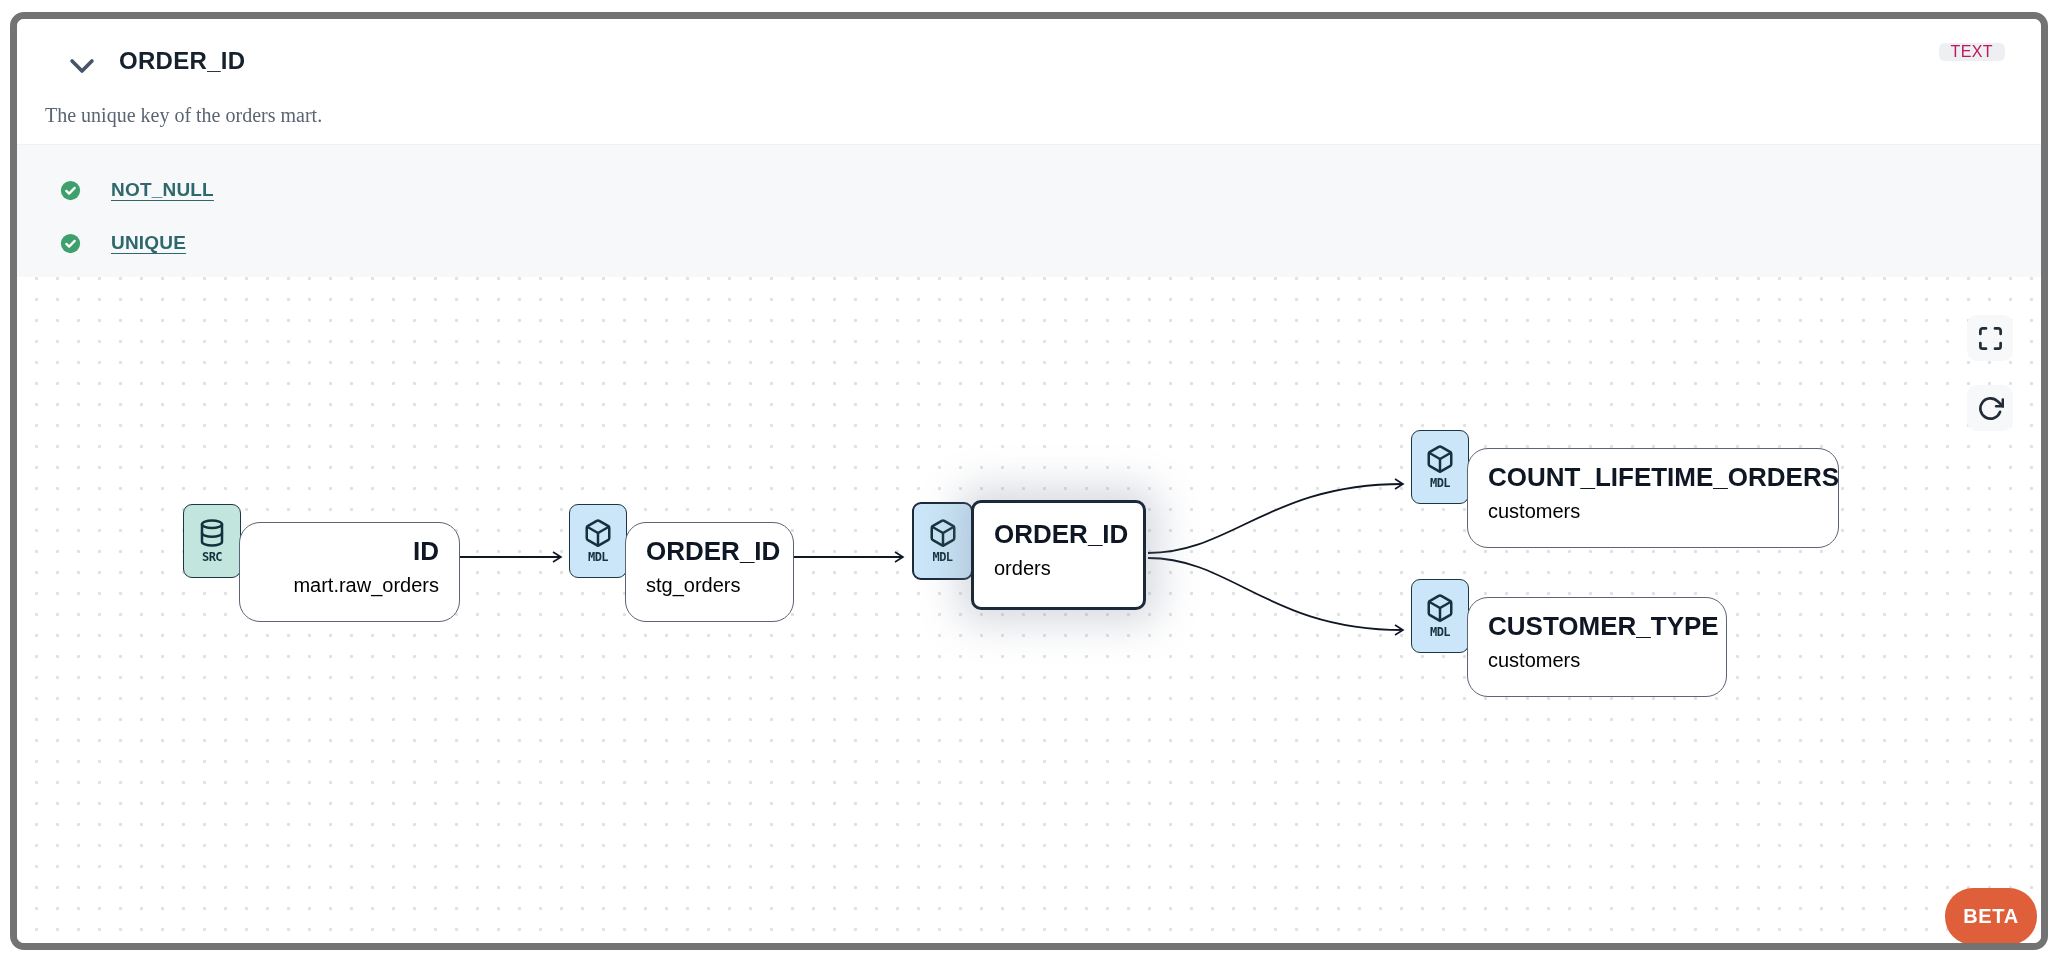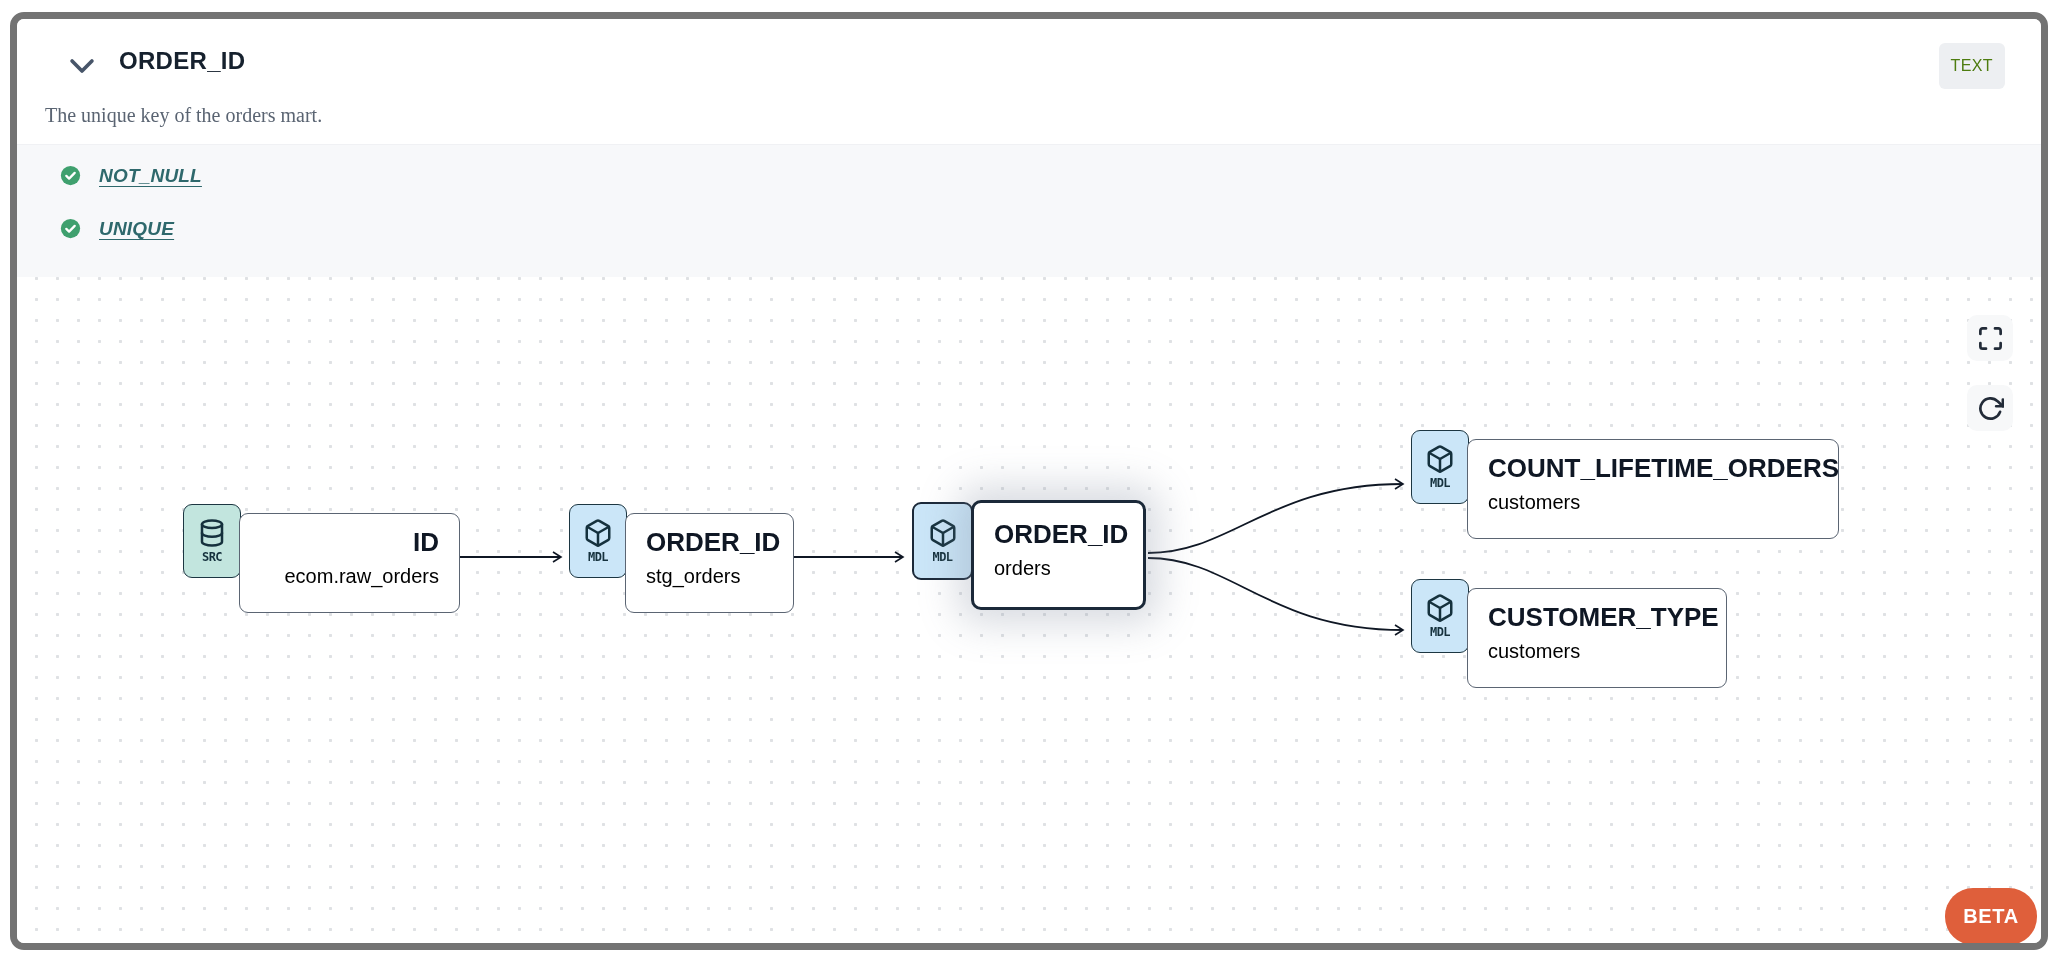--- a/index.html
+++ b/index.html
@@ -8,26 +8,26 @@
   .panel {
     position:absolute; left:10px; top:12px; width:2038px; height:938px;
     background:#ffffff; border:7px solid #737373; border-radius:14px; overflow:hidden;
   }
 
   
   .header { position:relative; height:125px; background:#fff; }
   .hdr-row { position:absolute; left:0; top:24px; right:28px; height:48px; }
   .chevron-btn { position:absolute; left:48px; top:6px; width:34px; height:34px; border:none; background:transparent; cursor:pointer; color:#475569; }
   .hdr-title { position:absolute; left:102px; top:4px; font-size:24px; font-weight:600; color:#16212e; letter-spacing:0.3px; }
-  .type-badge { position:absolute; right:8px; top:0px; background:#edeff2; color:#4d7c0f; font-size:16px; font-weight:500; padding:14px 12px; border-radius:6px; letter-spacing:0.4px; }
+  .type-badge { position:absolute; right:8px; top:0px; background:#edeff2; color:#be185d; font-size:16px; font-weight:500; padding:0 12px; border-radius:6px; letter-spacing:0.4px; }
   .hdr-desc { position:absolute; left:28px; top:85px; font-size:20px; color:#5a6472;font-family:Liberation Serif, serif; }
 
   
   .tests { height:133px; background:#f7f8fa; border-top:1px solid #f0f1f4; padding:20px 0 0 43px; display:flex; flex-direction:column; gap:17px; }
-  .test-row { display:flex; align-items:flex-start; gap:18px; height:36px;font-style:italic; }
+  .test-row { display:flex; align-items:flex-end; gap:30px; height:36px; }
   .check-ic { width:21px; height:21px; flex:0 0 auto; }
   .test-link { font-size:19px; font-weight:600; color:#2e686c; text-decoration:underline; text-underline-offset:4px; letter-spacing:0.2px; cursor:pointer; }
 
   
   .canvas {
     position:relative; height:680px; background:#ffffff;
     background-image:radial-gradient(circle, #dfe1e4 1.4px, transparent 1.5px);
     background-size:21px 21px; background-position:9px 12px;
   }
   .edges { position:absolute; inset:0; width:100%; height:100%; pointer-events:none; }
@@ -36,22 +36,22 @@
   .badge {
     width:58px; height:74px; border:1.5px solid #1c3642; border-radius:9px;
     display:flex; flex-direction:column; align-items:center; justify-content:center; gap:2px;
     color:#15313d; z-index:1;
   }
   .badge.src { background:#c2e5de; }
   .badge.mdl { background:#cbe6f8; }
   .badge .blabel { font-family:"DejaVu Sans Mono", monospace; font-size:12px; font-weight:600; letter-spacing:-0.5px; }
   .badge svg { width:30px; height:30px; }
   .node-card {
-    margin-left:-2px; margin-top:9px; min-height:100px; background:#ffffff;
-    border:1px solid #5b6573; border-radius:9px; padding:13px 20px 10px 20px; z-index:2;
+    margin-left:-2px; margin-top:18px; min-height:100px; background:#ffffff;
+    border:1px solid #5b6573; border-radius:21px; padding:13px 20px 10px 20px; z-index:2;
   }
   .node-title { font-size:26px; font-weight:600; color:#0f1724; white-space:nowrap; }
   .node-sub { font-size:20px; color:#000000; margin-top:7px; white-space:nowrap; }
 
   .node.selected .badge { border-width:2.5px; border-color:#1b2939; margin-top:0; height:78px; width:61px; }
   .node.selected .node-card {
     border:3.5px solid #1b2939; border-radius:10px; min-height:110px; margin-top:-2px; padding-top:16px;
     box-shadow:0 0 38px 14px rgba(125,135,155,0.30);
   }
 
@@ -120,21 +120,21 @@
       <div class="badge src">
         <svg viewBox="0 0 24 24" fill="none" stroke="#15313d" stroke-width="2" stroke-linecap="round" stroke-linejoin="round">
             <ellipse cx="12" cy="5" rx="8" ry="3"></ellipse>
             <path d="M4 5v14c0 1.66 3.58 3 8 3s8-1.34 8-3V5"></path>
             <path d="M4 12c0 1.66 3.58 3 8 3s8-1.34 8-3"></path>
           </svg>
         <span class="blabel">SRC</span>
       </div>
       <div class="node-card" style="width:221px;">
         <div class="node-title">ID</div>
-        <div class="node-sub">ecom.raw_orders</div>
+        <div class="node-sub">mart.raw_orders</div>
       </div>
     </div>
 
     <div class="node" style="left:552px; top:227px;">
       <div class="badge mdl">
         <svg viewBox="0 0 24 24" fill="none" stroke="#15313d" stroke-width="2" stroke-linecap="round" stroke-linejoin="round">
             <path d="M21 16V8a2 2 0 0 0-1-1.73l-7-4a2 2 0 0 0-2 0l-7 4A2 2 0 0 0 3 8v8a2 2 0 0 0 1 1.73l7 4a2 2 0 0 0 2 0l7-4A2 2 0 0 0 21 16z"></path>
             <polyline points="3.3 7 12 12 20.7 7"></polyline>
             <line x1="12" y1="22" x2="12" y2="12"></line>
           </svg>

